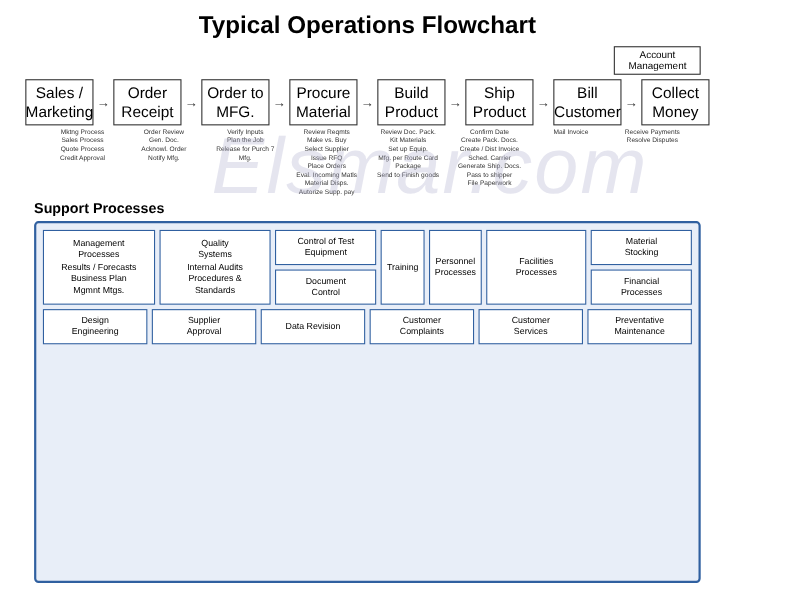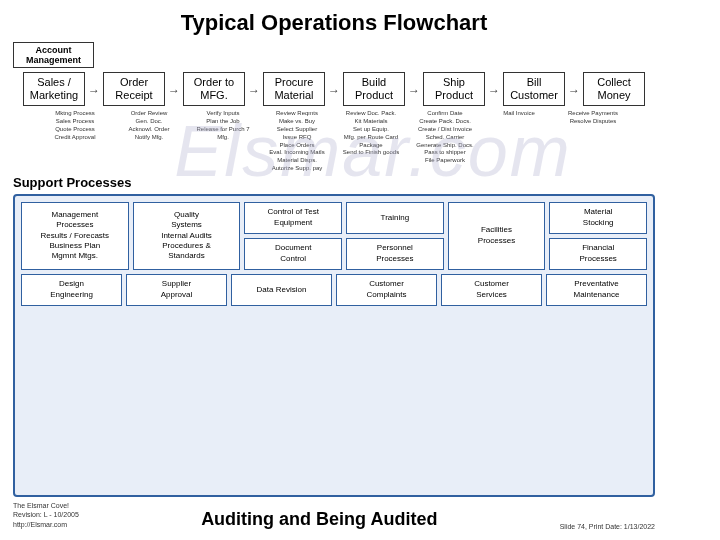--- a/index.html
+++ b/index.html
@@ -8,39 +8,38 @@
       background: #fff;
       width: 720px;
       height: 540px;
       overflow: hidden;
       position: relative;
     }
 
     .page {
       width: 668px;
       height: 540px;
-      padding: 10px 13px;
+      padding: 10px 31px;
       display: flex;
       flex-direction: column;
     }
 
     
     .main-title {
       text-align: center;
       font-size: 22px;
       font-weight: bold;
       margin-bottom: 6px;
     }
 
     
     .account-mgmt-row {
       display: flex;
-      justify-content: flex-start;
+      justify-content: flex-end;
       margin-bottom: 4px;
-      font-weight: bold;
     }
     .account-mgmt-box {
       border: 1px solid #333;
       background: #fff;
       padding: 2px 12px;
       font-size: 9px;
       text-align: center;
     }
 
     
@@ -49,21 +48,21 @@
       justify-content: center;
       align-items: stretch;
       gap: 2px;
       margin-bottom: 4px;
     }
 
     .process-box {
       border: 1px solid #333;
       background: #fff;
       padding: 3px 4px;
-      font-size: 11px;
+      font-size: 14px;
       text-align: center;
       min-width: 62px;
       display: flex;
       flex-direction: column;
       align-items: center;
       justify-content: center;
       line-height: 1.2;
     }
 
     .process-arrow {
@@ -255,21 +254,21 @@
 
           <div class="support-cell tall" style="flex:1;">
             Quality<br>Systems<br>Internal Audits<br>Procedures &amp;<br>Standards
           </div>
 
           <div style="flex:1; display:flex; flex-direction:column; gap:4px;">
             <div class="support-cell">Control of Test<br>Equipment</div>
             <div class="support-cell">Document<br>Control</div>
           </div>
 
-          <div style="flex:1; display:flex; flex-direction:column; gap:4px;">
+          <div style="flex:1; display:flex; flex-direction:row; gap:4px;">
             <div class="support-cell">Training</div>
             <div class="support-cell">Personnel<br>Processes</div>
           </div>
 
           <div style="flex:1; display:flex; flex-direction:column; gap:20px;">
             <div class="support-cell">Facilities<br>Processes</div>
           </div>
 
           <div style="flex:1; display:flex; flex-direction:column; gap:4px;">
             <div class="support-cell">Material<br>Stocking</div>
@@ -282,23 +281,14 @@
           <div class="support-cell" style="flex:1;">Supplier<br>Approval</div>
           <div class="support-cell" style="flex:1;">Data Revision</div>
           <div class="support-cell" style="flex:1;">Customer<br>Complaints</div>
           <div class="support-cell" style="flex:1;">Customer<br>Services</div>
           <div class="support-cell" style="flex:1;">Preventative<br>Maintenance</div>
         </div>
 
       </div>
     </div>
 
-    <div class="footer">
-      <div class="footer-left">
-        <span>The Elsmar Cove!</span><br>
-        <span>Revision: L - 10/2005</span><br>
-        <span>http://Elsmar.com</span>
-      </div>
-      <div class="footer-center">Auditing and Being Audited</div>
-      <div class="footer-right">Slide 74,  Print Date: 1/13/2022</div>
-    </div>
   </div>
 </div>
 
 </body></html>

